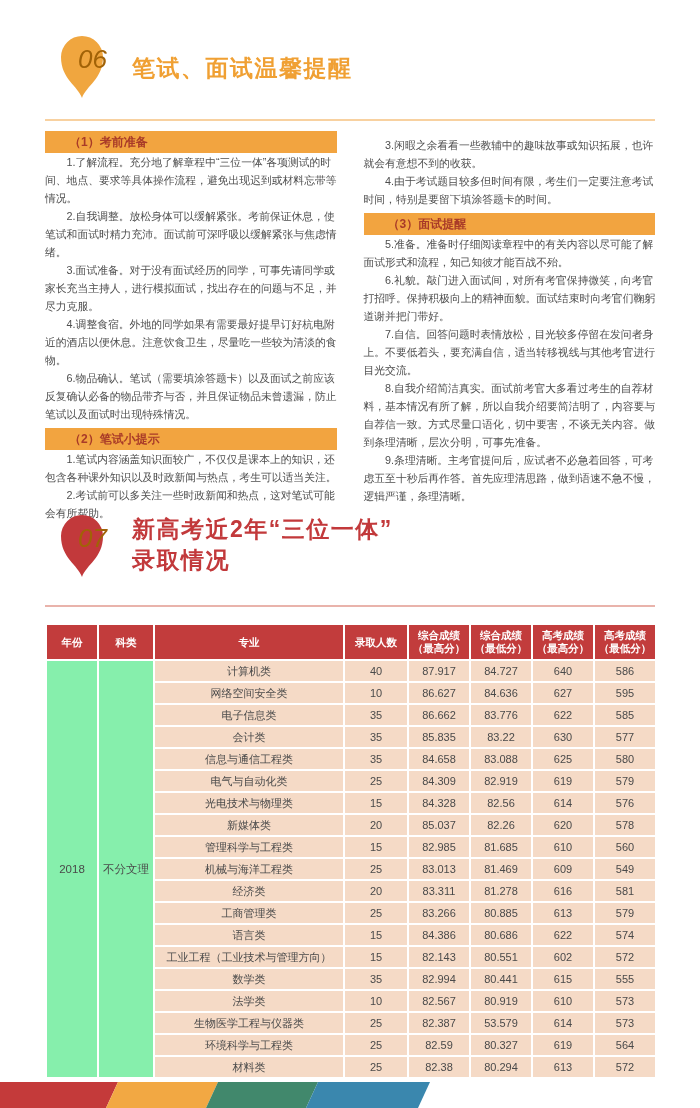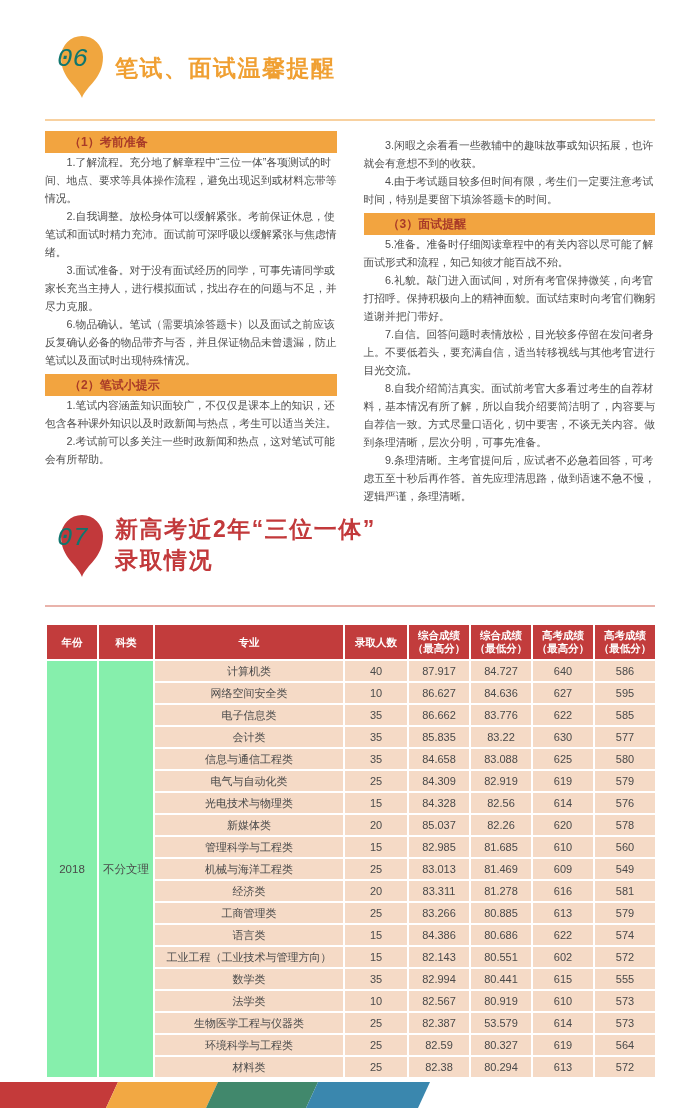--- a/index.html
+++ b/index.html
@@ -3,23 +3,23 @@
 <meta charset="utf-8">
 <style>
   html,body{margin:0;padding:0;background:#fff;}
   .page{position:relative;width:700px;height:1108px;background:#ffffff;overflow:hidden;
         font-family:"Liberation Sans","DejaVu Sans",sans-serif;}
 
   
   .sec-head{position:absolute;left:57px;display:flex;align-items:flex-start;}
   .pin{position:relative;width:50px;height:66px;flex:none;}
   .pin svg{width:100%;height:100%;display:block;}
-  .pin .num{position:absolute;top:11px;left:0;width:100%;text-align:left;color:#0f766e;
-            font-style:italic;font-size:26px;font-family:Liberation Mono, monospace;}
-  .sec-title{font-weight:bold;font-size:23px;letter-spacing:1.5px;margin-left:8px;}
+  .pin .num{position:absolute;top:11px;left:0;width:100%;text-align:right;color:#a16207;
+            font-style:italic;font-size:26px;font-family:Liberation Sans, sans-serif;}
+  .sec-title{font-weight:bold;font-size:23px;letter-spacing:1.5px;margin-left:25px;}
   .t06{color:#f0a033;margin-top:20px;}
   .t07{color:#c2393b;margin-top:2px;line-height:31px;}
 
   .divider{position:absolute;left:45px;width:610px;height:2px;}
   .div-orange{top:119px;background:#f8d1a0;}
   .div-red{top:605px;background:#e9b3ab;}
 
   
   .columns{position:absolute;top:131px;left:45px;width:610px;display:flex;gap:27px;}
   .col{width:299px;font-size:10.8px;line-height:18px;color:#4e4e4e;}
@@ -59,20 +59,21 @@
   </div>
 
   <div class="divider div-orange"></div>
 
   <div class="columns">
     <div class="col">
         <p class="tip-header">（1）考前准备</p>
         <p class="para">1.了解流程。充分地了解章程中“三位一体”各项测试的时间、地点、要求等具体操作流程，避免出现迟到或材料忘带等情况。</p>
         <p class="para">2.自我调整。放松身体可以缓解紧张。考前保证休息，使笔试和面试时精力充沛。面试前可深呼吸以缓解紧张与焦虑情绪。</p>
         <p class="para">3.面试准备。对于没有面试经历的同学，可事先请同学或家长充当主持人，进行模拟面试，找出存在的问题与不足，并尽力克服。</p>
+        <p class="para">4.调整食宿。外地的同学如果有需要最好提早订好杭电附近的酒店以便休息。注意饮食卫生，尽量吃一些较为清淡的食物。</p>
         <p class="para">6.物品确认。笔试（需要填涂答题卡）以及面试之前应该反复确认必备的物品带齐与否，并且保证物品未曾遗漏，防止笔试以及面试时出现特殊情况。</p>
         <p class="tip-header">（2）笔试小提示</p>
         <p class="para">1.笔试内容涵盖知识面较广，不仅仅是课本上的知识，还包含各种课外知识以及时政新闻与热点，考生可以适当关注。</p>
         <p class="para">2.考试前可以多关注一些时政新闻和热点，这对笔试可能会有所帮助。</p>
       </div>
     <div class="col col-right">
         <p class="para">3.闲暇之余看看一些教辅中的趣味故事或知识拓展，也许就会有意想不到的收获。</p>
         <p class="para">4.由于考试题目较多但时间有限，考生们一定要注意考试时间，特别是要留下填涂答题卡的时间。</p>
         <p class="tip-header">（3）面试提醒</p>
         <p class="para">5.准备。准备时仔细阅读章程中的有关内容以尽可能了解面试形式和流程，知己知彼才能百战不殆。</p>

